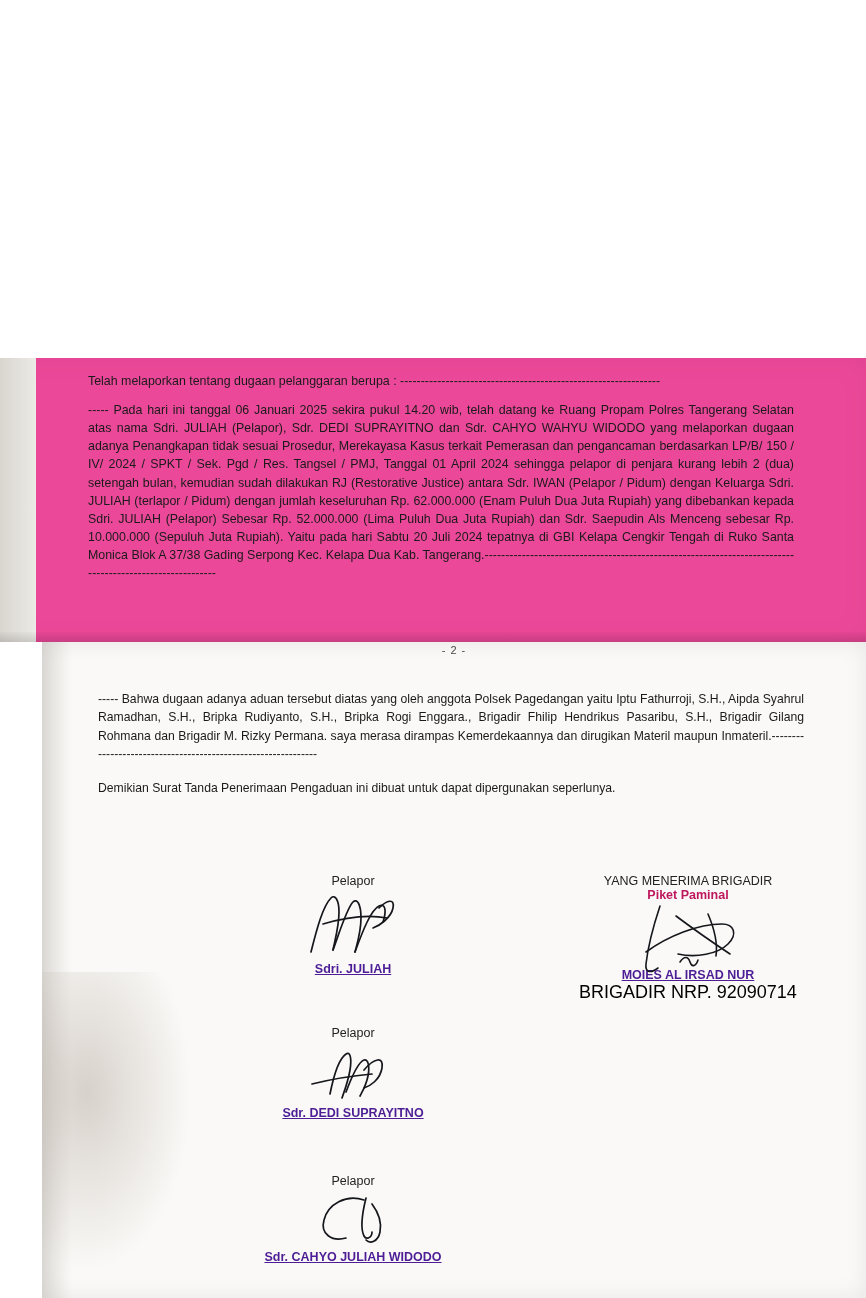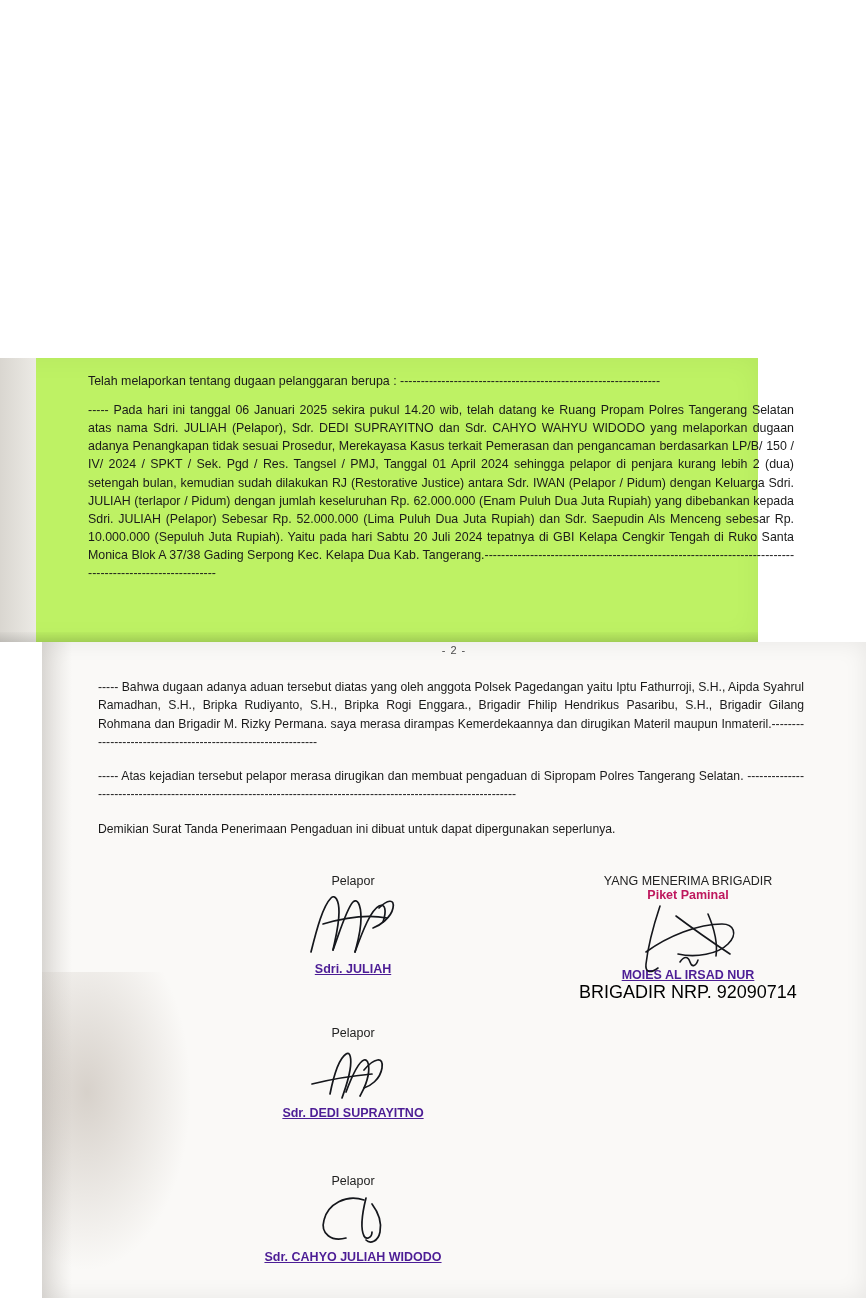--- a/index.html
+++ b/index.html
@@ -14,23 +14,23 @@
     overflow: hidden;
     font-family: "Liberation Sans", sans-serif;
     color: #1a1a1a;
   }
 
   
   .strip-top {
     position: absolute;
     left: 0;
     top: 358px;
-    width: 758px;
+    width: 866px;
     height: 284px;
-    background: #bef264;
+    background: #ec4899;
     box-shadow: inset 0 0 28px rgba(0,0,0,0.05);
   }
   .strip-top::before {
     content: "";
     position: absolute;
     left: 0; top: 0; bottom: 0;
     width: 36px;
     background: linear-gradient(to right, #d9d6d0, #eceae5);
   }
   .strip-top::after {
@@ -92,21 +92,21 @@
 
   .body-lower {
     position: absolute;
     left: 56px;
     top: 36px;
     width: 706px;
     font-size: 12.2px;
     line-height: 1.5;
     text-align: justify;
   }
-  .body-lower p { margin: 0 0 16px 0; }
+  .body-lower p { margin: 12px 0 16px 0; }
   .demikian { margin-top: 14px; }
 
   
   .sign-area {
     position: absolute;
     left: 56px;
     top: 232px;
     width: 740px;
     height: 420px;
   }
@@ -163,21 +163,20 @@
 </div>
 
 <div class="page-lower">
 
   <div class="smudge"></div>
 
   <div class="page-number">- 2 -</div>
 
   <div class="body-lower">
     <p>-----   Bahwa dugaan adanya aduan tersebut diatas yang oleh anggota Polsek Pagedangan yaitu Iptu Fathurroji, S.H., Aipda Syahrul Ramadhan, S.H., Bripka Rudiyanto, S.H., Bripka Rogi Enggara., Brigadir Fhilip Hendrikus Pasaribu, S.H., Brigadir Gilang Rohmana dan Brigadir M. Rizky Permana. saya merasa dirampas Kemerdekaannya dan dirugikan Materil maupun Inmateril.--------------------------------------------------------------</p>
-    <p>-----   Atas kejadian tersebut pelapor merasa dirugikan dan membuat pengaduan di Sipropam Polres Tangerang Selatan. ---------------------------------------------------------------------------------------------------------------------</p>
     <p class="demikian">Demikian Surat Tanda Penerimaan Pengaduan ini dibuat untuk dapat dipergunakan seperlunya.</p>
   </div>
 
   <div class="sign-area">
 
     <div class="sign-col-left">
       <div class="sign-label">Pelapor</div>
       <div class="sig-box">
         <svg width="140" height="74" viewBox="0 0 140 74">
           <g fill="none" stroke="#15171c" stroke-width="1.7" stroke-linecap="round">

